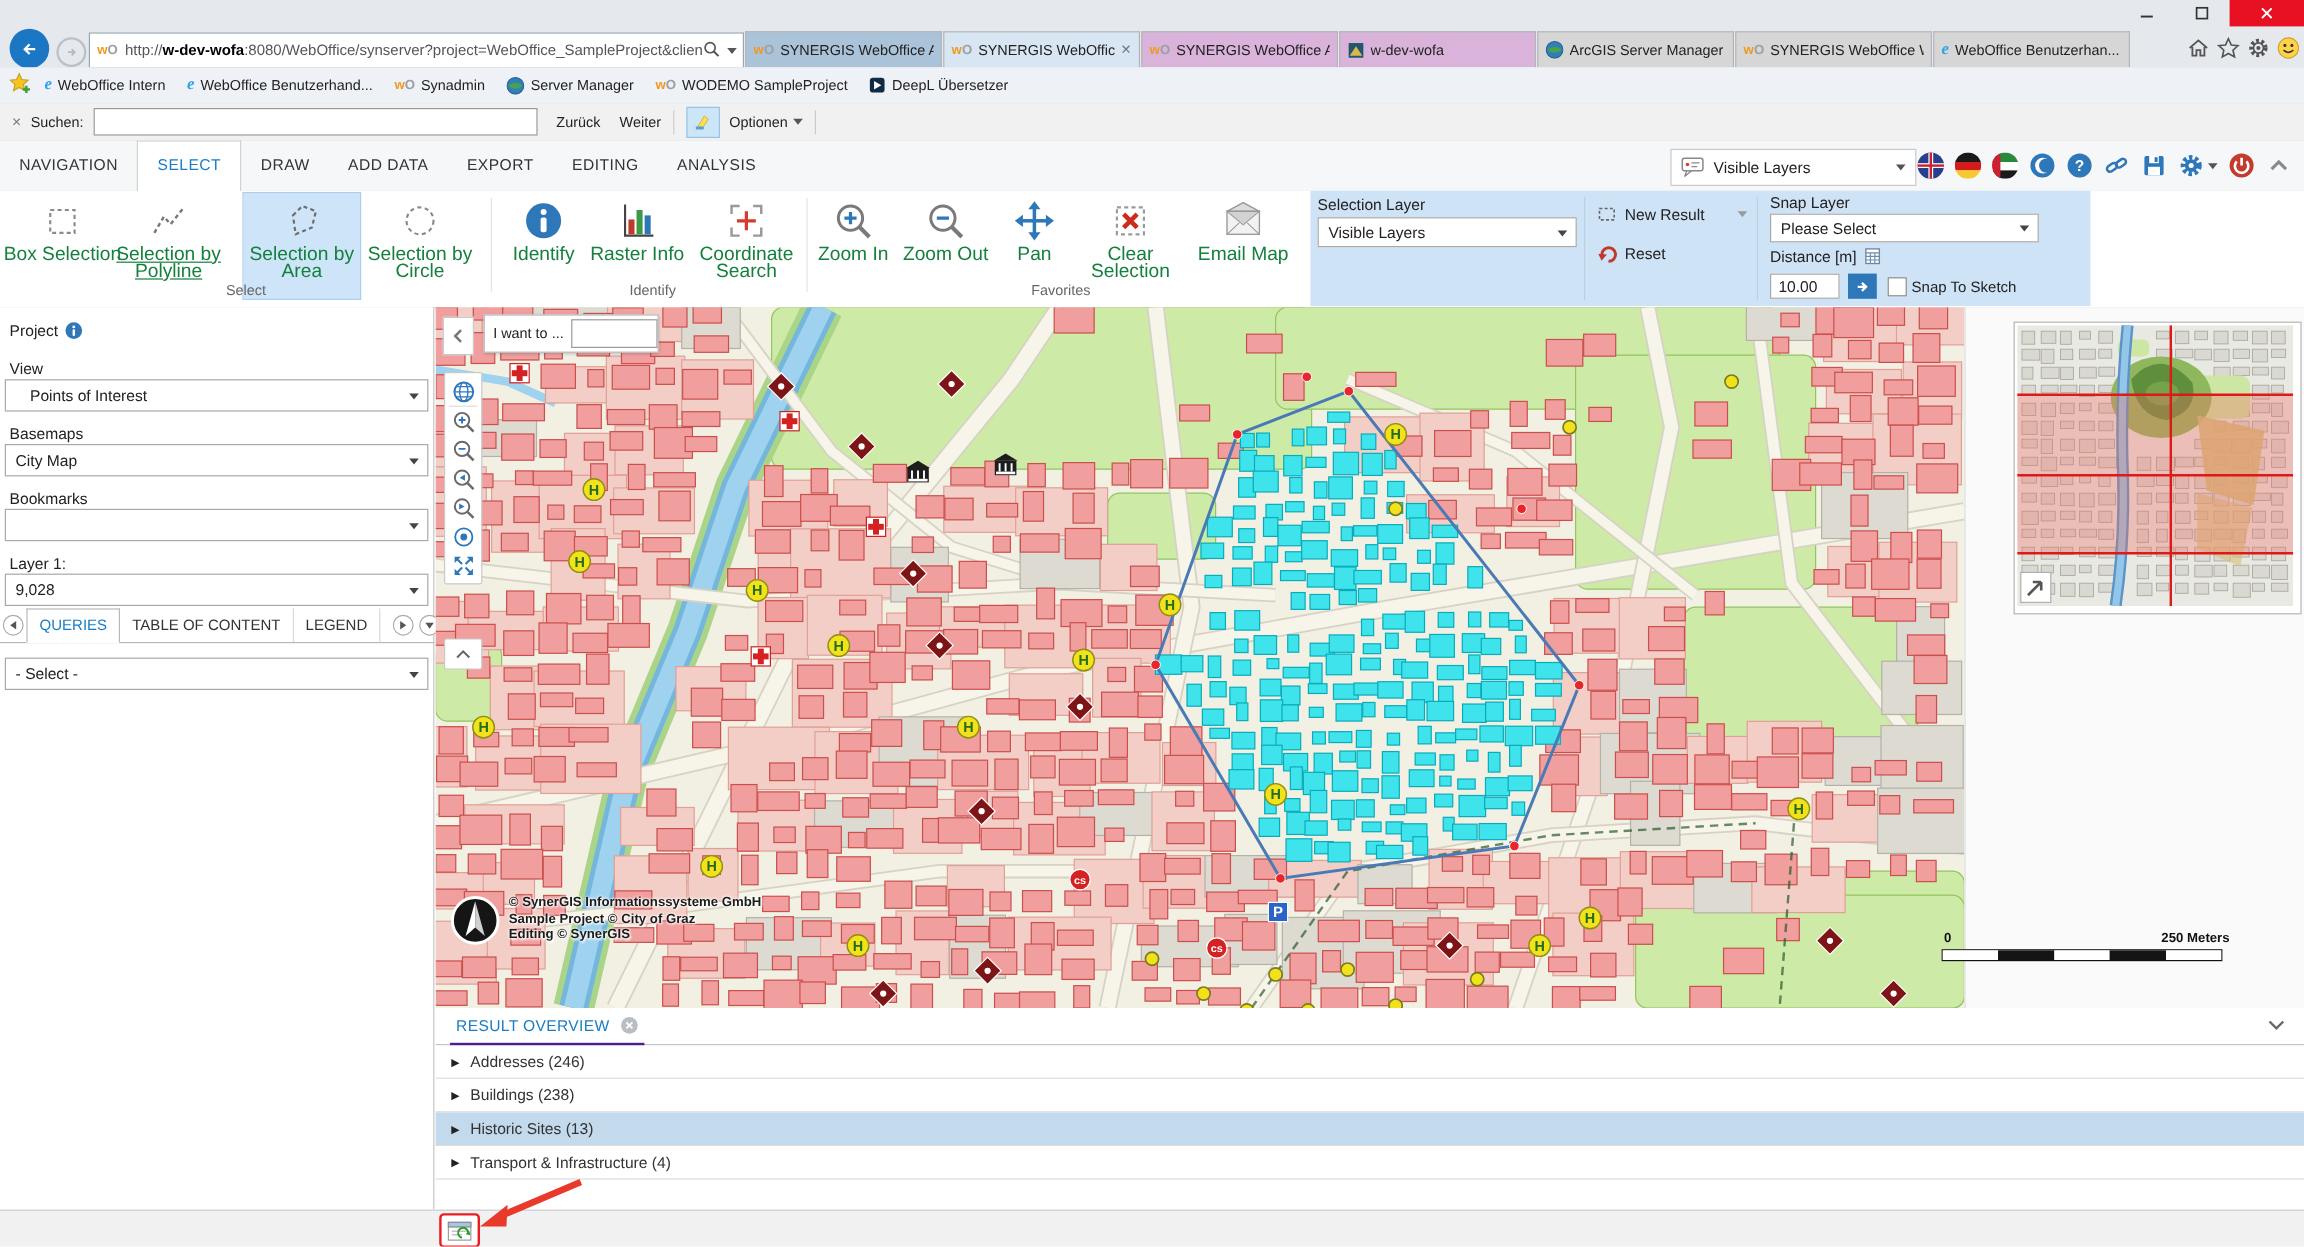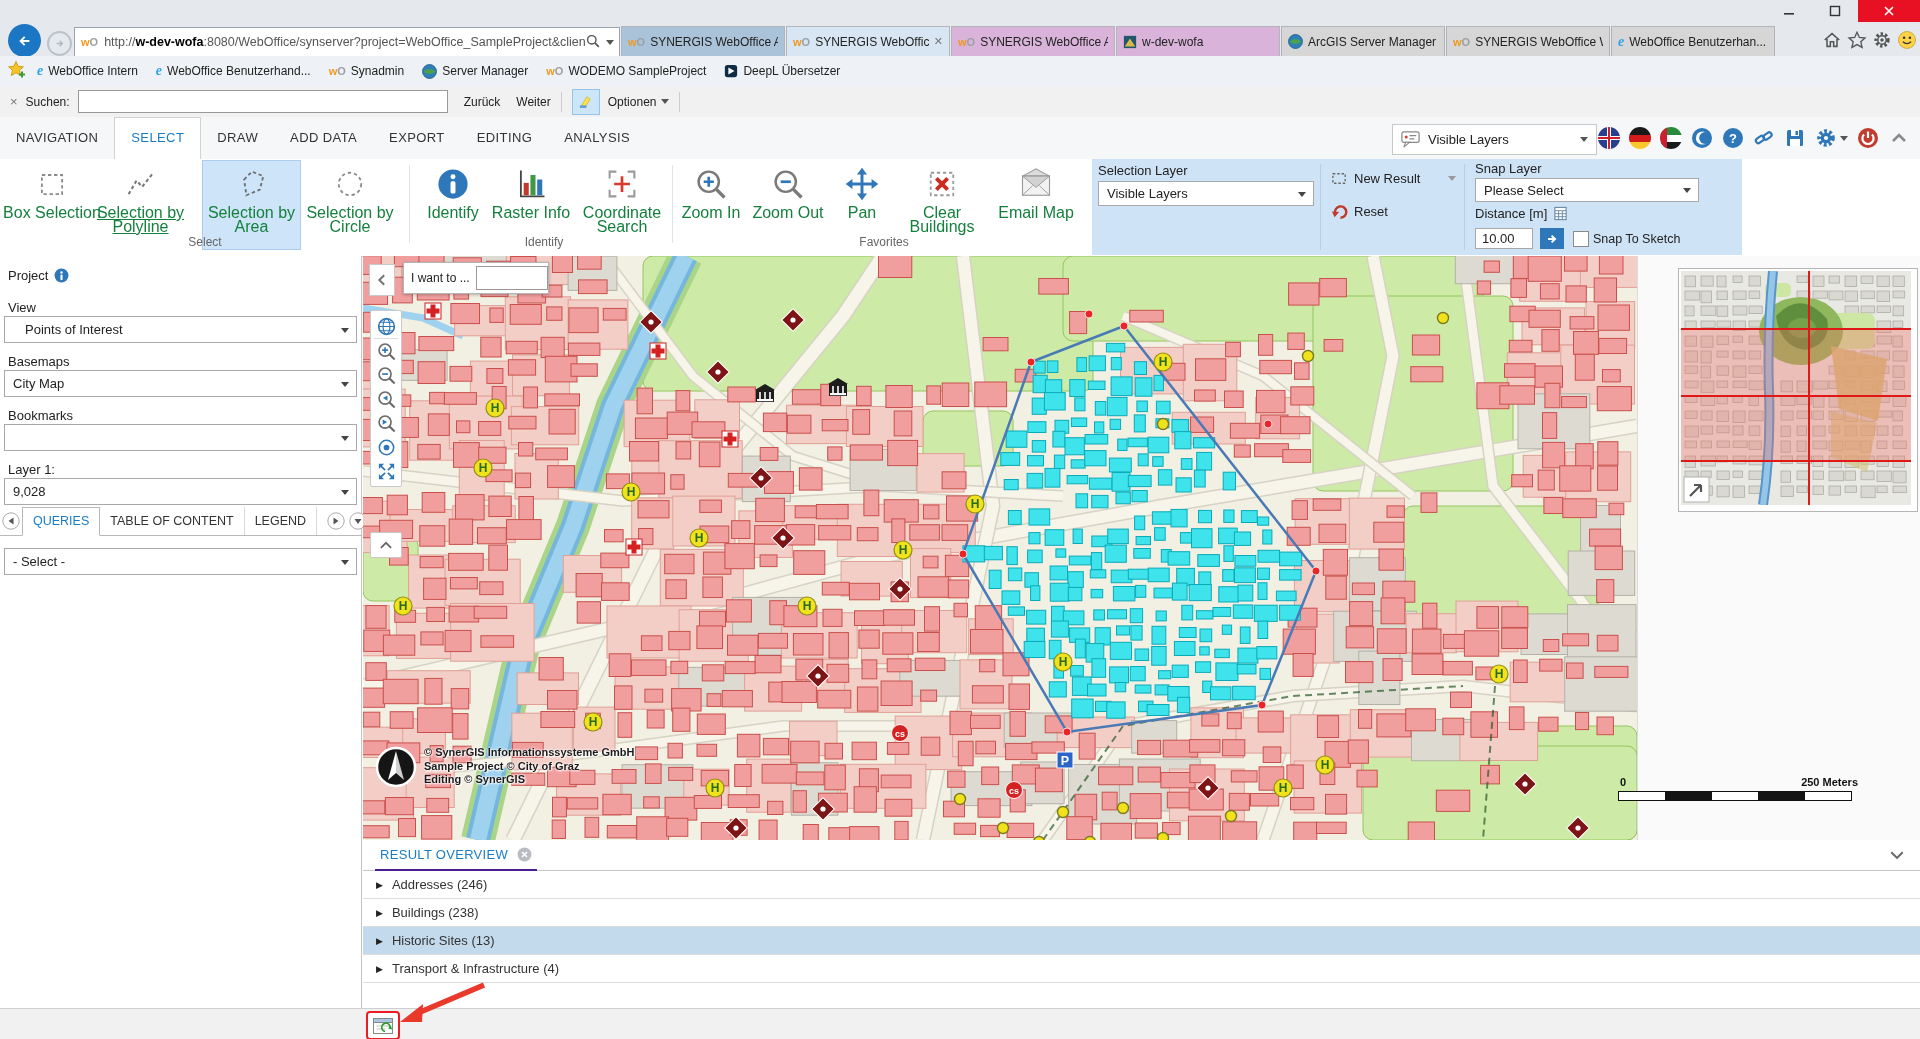--- a/index.html
+++ b/index.html
@@ -425,21 +425,21 @@
               <rect x="7" y="14.7" width="18" height="2.6"></rect>
               <polygon points="16,1.5 11.5,7.5 20.5,7.5"></polygon>
               <polygon points="16,30.5 11.5,24.5 20.5,24.5"></polygon>
               <polygon points="1.5,16 7.5,11.5 7.5,20.5"></polygon>
               <polygon points="30.5,16 24.5,11.5 24.5,20.5"></polygon>
             </g>
           </svg></div><span>Pan</span></div>
       <div class="rbtn" style="left: 904px; width: 76px;"><div class="ricon"><svg width="36" height="36" viewBox="0 0 32 32">
             <rect x="6" y="6" width="20" height="20" fill="none" stroke="#9a9a9a" stroke-width="1.6" stroke-dasharray="3 2.4"></rect>
             <path d="M11 11 L21 21 M21 11 L11 21" stroke="#cc2b1d" stroke-width="3.4"></path>
-          </svg></div><span>Clear Buildings</span></div>
+          </svg></div><span>Clear Selection</span></div>
       <div class="rbtn" style="left: 988px; width: 96px;"><div class="ricon"><svg width="36" height="36" viewBox="0 0 32 32">
             <polygon points="4,9 16,2.5 28,9" fill="#dcdcdc" stroke="#999"></polygon>
             <rect x="4" y="9" width="24" height="17" fill="#f2f2f2" stroke="#999"></rect>
             <polygon points="4,9 16,19 28,9" fill="#d2d2d2" stroke="#999" stroke-width=".8"></polygon>
             <path d="M4 26 L13 17.5 M28 26 L19 17.5" stroke="#999" stroke-width=".8"></path>
           </svg></div><span>Email Map</span></div>
       <div class="rglbl" style="left: 884px;">Favorites</div>
       <div class="rgsep" style="left: 409px;"></div>
       <div class="rgsep" style="left: 672px;"></div>
     </div>

